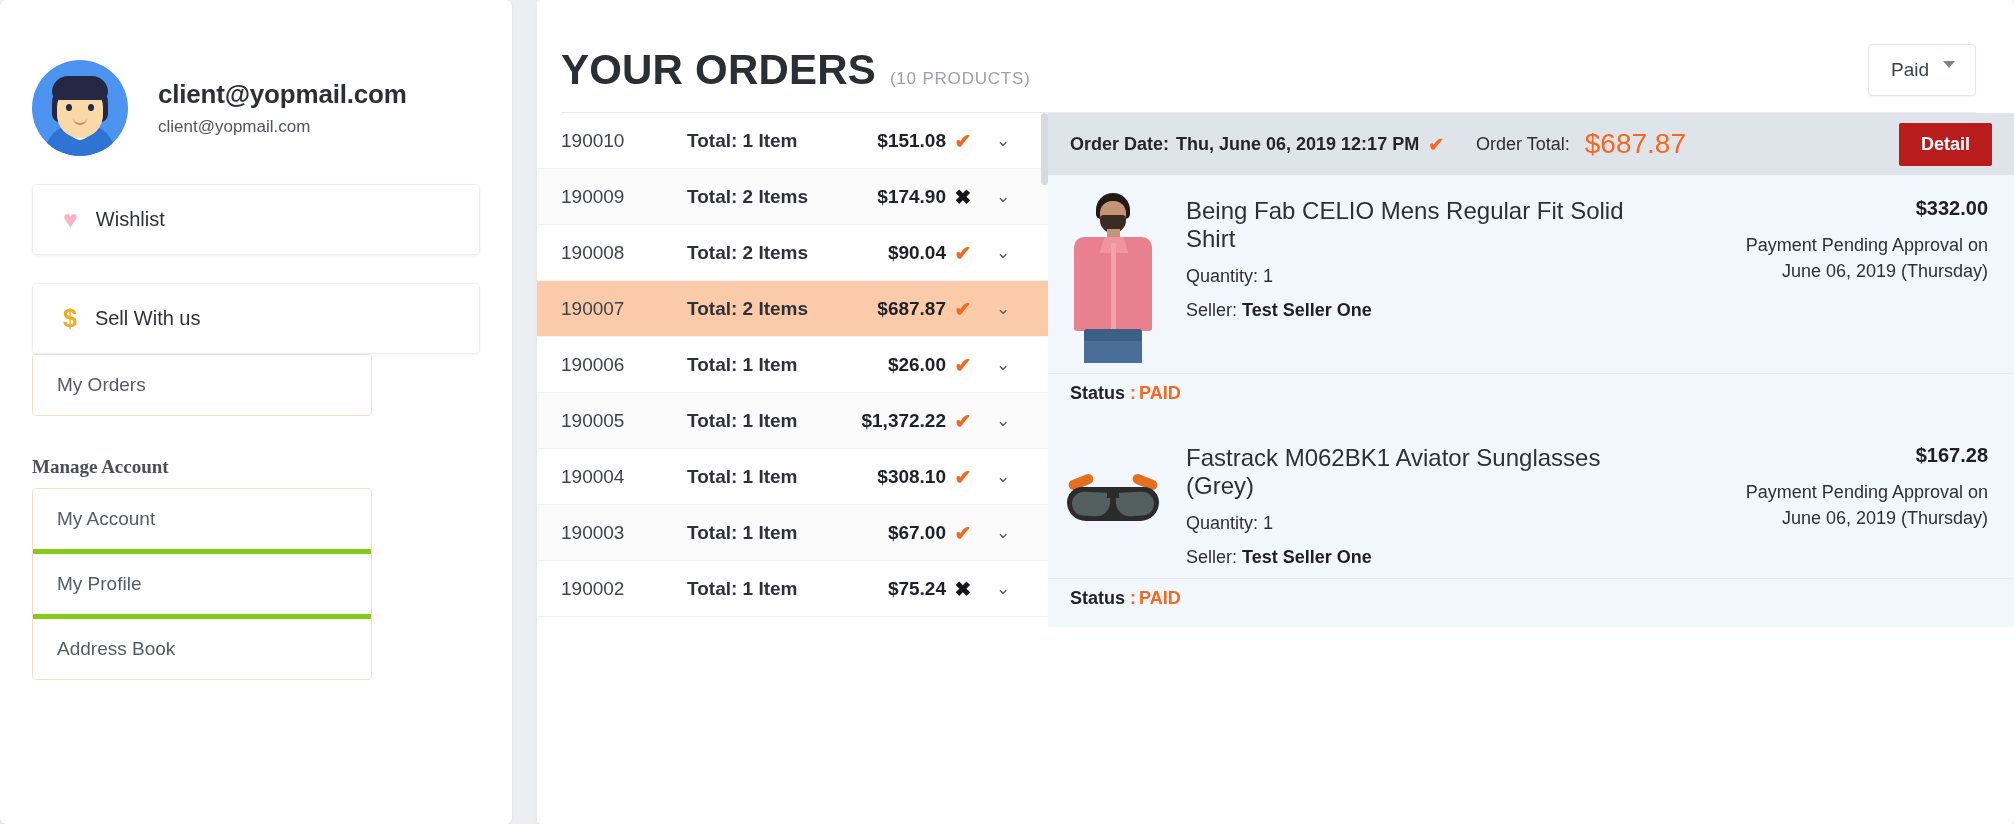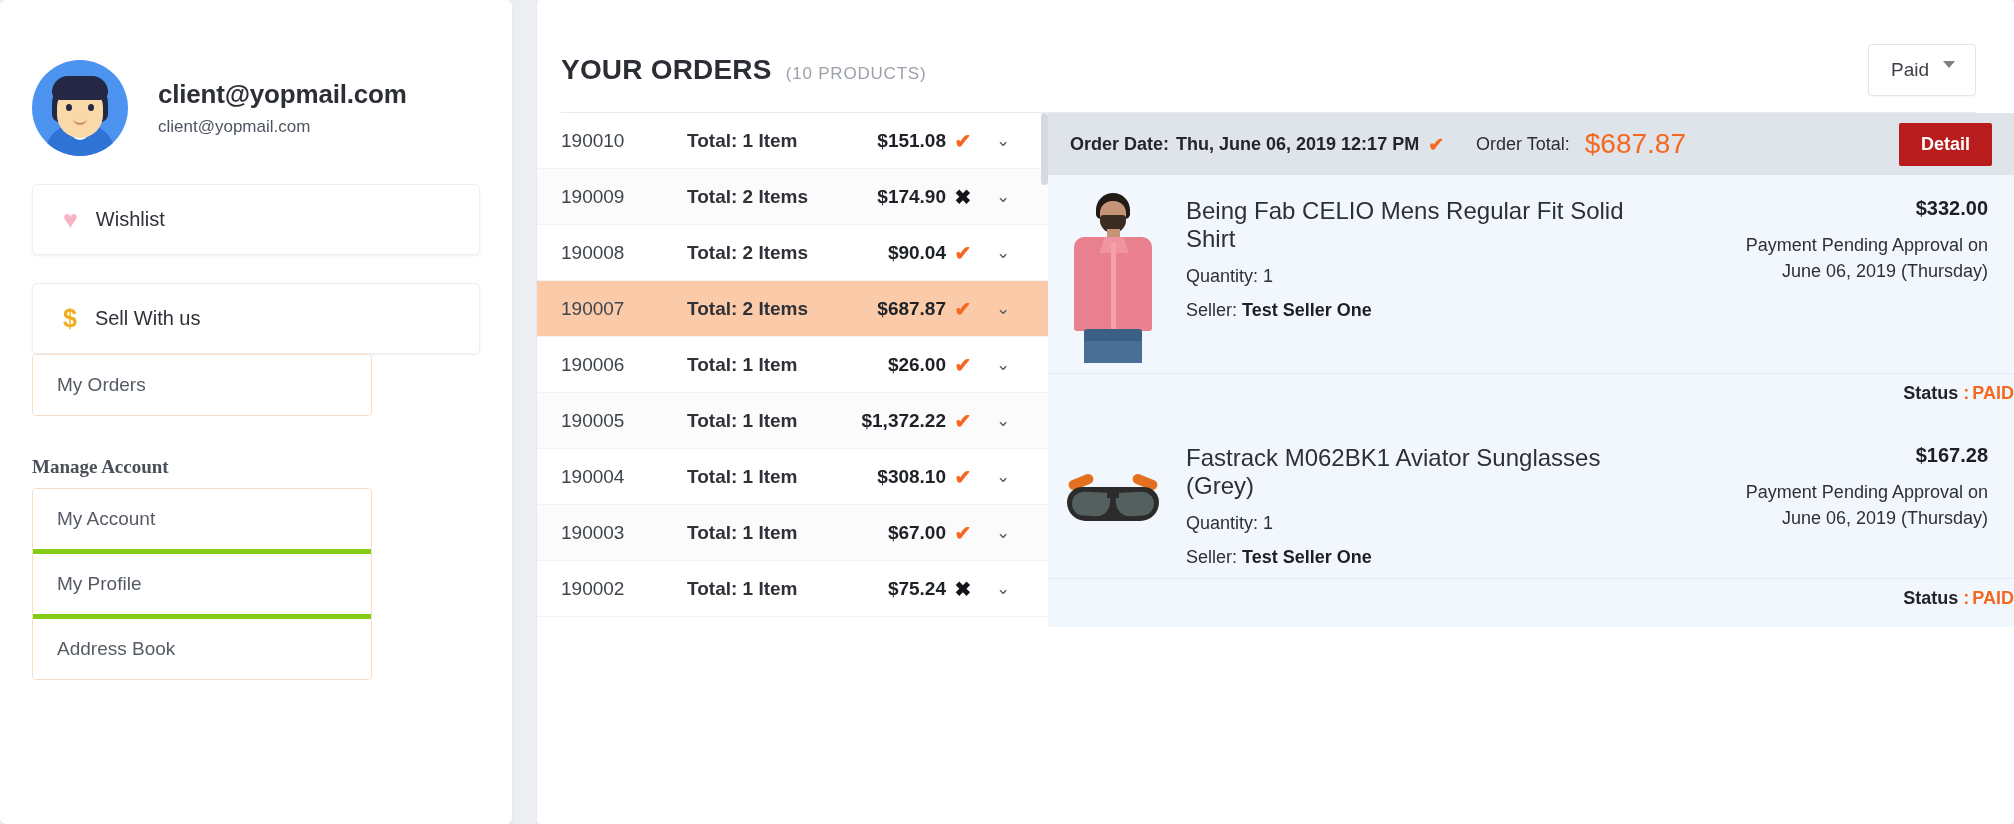--- a/index.html
+++ b/index.html
@@ -163,21 +163,21 @@
   }
   .main-header {
     display: flex;
     align-items: center;
     justify-content: space-between;
     padding: 28px 38px 0 24px;
     height: 112px;
   }
   .title-wrap { display: flex; align-items: baseline; gap: 14px; }
   .page-title {
-    font-size: 28px;
+    font-size: 42px;
     font-weight: bold;
     color: #2b2e34;
     letter-spacing: 0.2px;
   }
   .page-subtitle {
     font-size: 17px;
     color: #9ba1a8;
     letter-spacing: 0.8px;
   }
   .filter-select {
@@ -343,21 +343,20 @@
     min-width: 300px;
   }
   .prod-price { font-size: 20px; font-weight: bold; color: #1c2026; margin-bottom: 12px; }
   .prod-pending { font-size: 18px; color: #2c3037; line-height: 1.45; }
   .status-row {
     padding: 9px 0 18px 22px;
     font-size: 18px;
     color: #21252b;
     font-weight: bold;
     border-top: 1px solid #e5ebf6;
-    text-align: right;
   }
   .status-row .colon { color: #f4681f; }
   .status-row .sval { color: #f4681f; margin-left: 3px; }
 
   
   .shirt-wrap { position: absolute; inset: 0; background: #f2f6fd; }
   .shirt-hair {
     position: absolute; left: 34px; top: 2px;
     width: 34px; height: 26px; background: #221a14;
     border-radius: 18px 18px 5px 5px;

